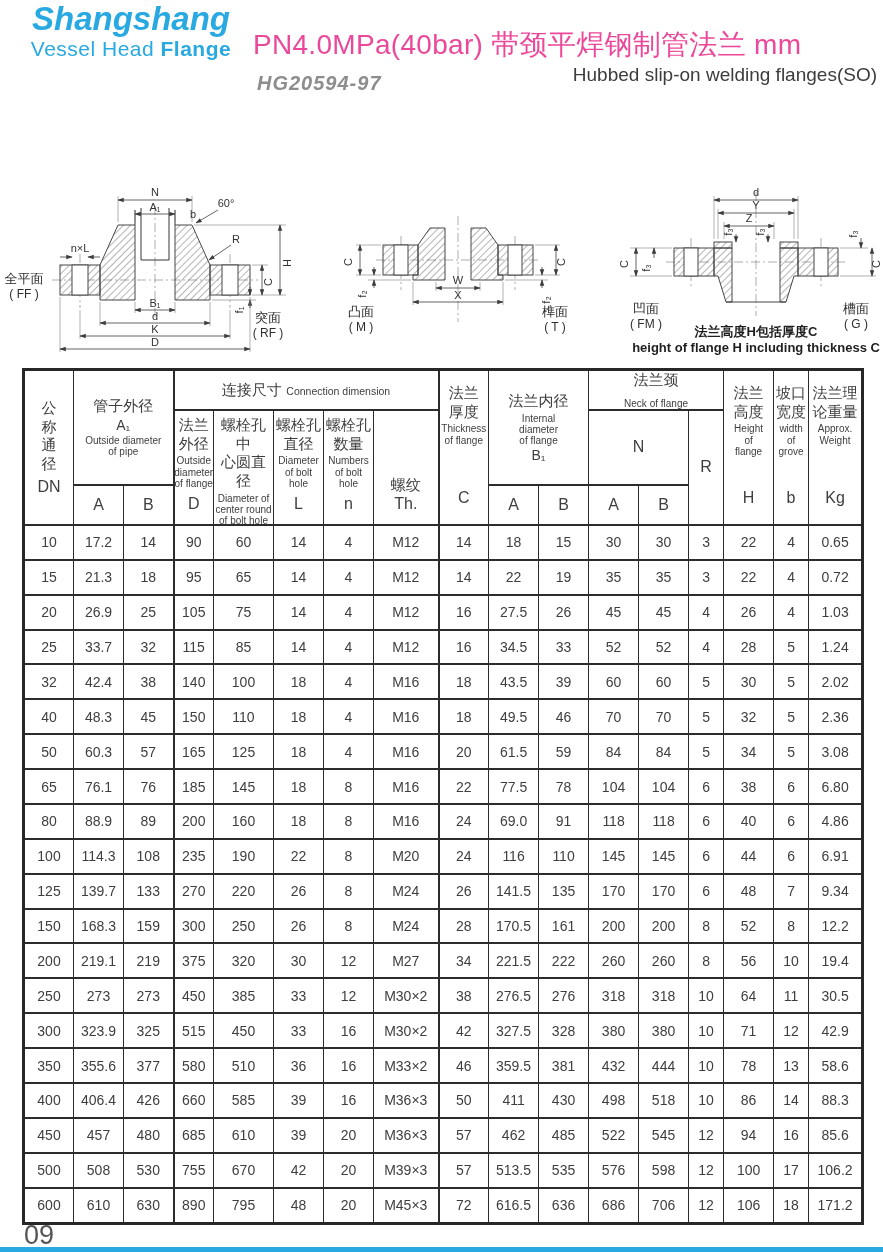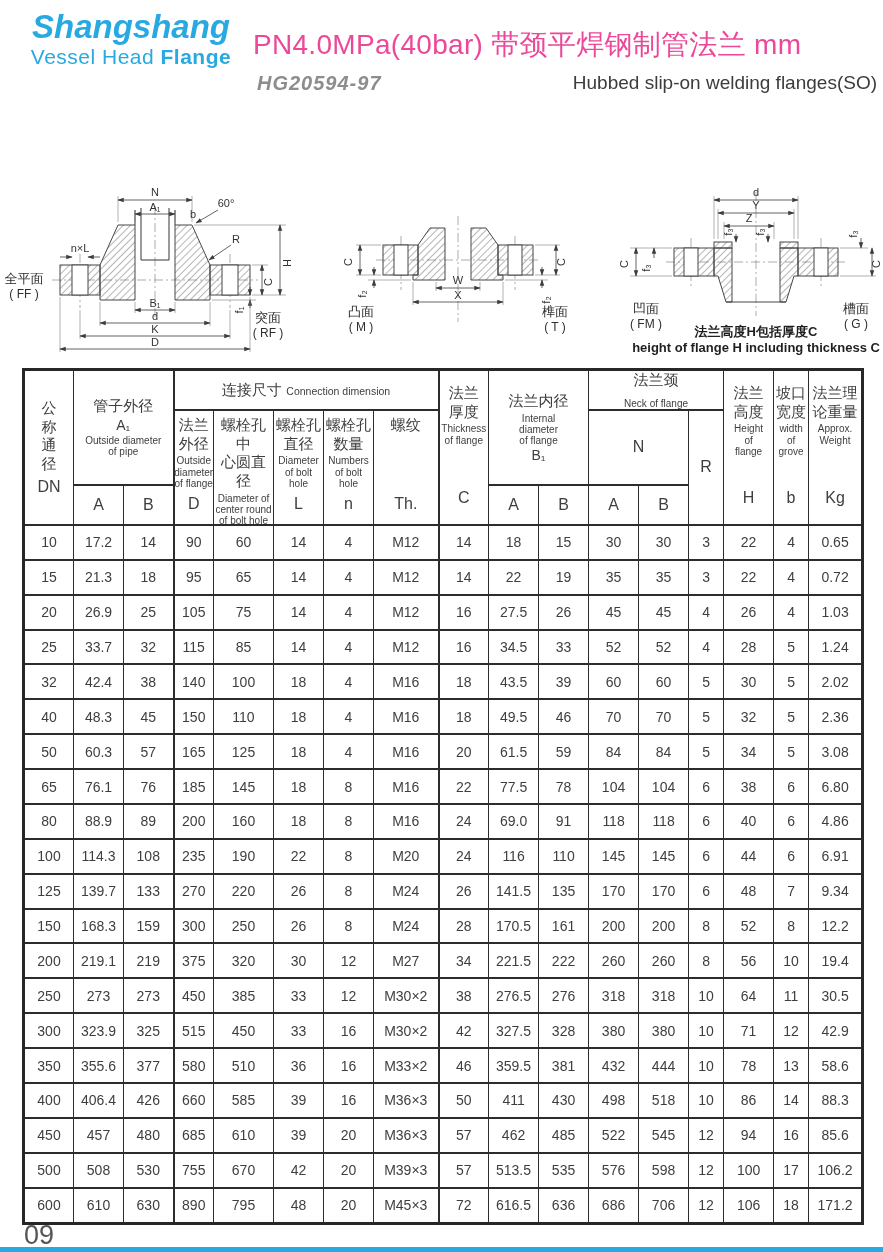--- a/index.html
+++ b/index.html
@@ -1,28 +1,28 @@
 <!DOCTYPE html>
 <html><head>
 <meta charset="utf-8">
 <style>
   html,body{margin:0;padding:0;background:#fff;}
   .page{position:relative;width:883px;height:1252px;background:#ffffff;overflow:hidden;
         font-family:"Liberation Sans","DejaVu Sans",sans-serif;color:#3d3d3d;}
 
   
-  .logo{position:absolute;left:28px;top:10px;width:206px;text-align:center;}
+  .logo{position:absolute;left:28px;top:2px;width:206px;text-align:center;}
   .logo-name{font-size:33px;font-weight:bold;font-style:italic;color:#29a9e1;line-height:1.05;}
   .logo-tag{font-size:21px;color:#29a9e1;line-height:1.1;letter-spacing:0.5px;}
   .logo-tag .bold{font-weight:bold;}
   .title{position:absolute;left:253px;top:26px;width:626px;font-size:28px;color:#ec4899;
          white-space:nowrap;letter-spacing:0.3px;}
   .standard{position:absolute;left:257px;top:72px;font-size:20px;font-weight:bold;
             font-style:italic;color:#8d8d8d;letter-spacing:1px;}
-  .subtitle{position:absolute;left:0;top:72px;width:877px;text-align:right;font-size:19px;color:#3c3c3c;}
+  .subtitle{position:absolute;left:0;top:64px;width:877px;text-align:right;font-size:19px;color:#3c3c3c;}
 
   
   .drawing{position:absolute;top:150px;}
   .drw1{left:0px;}  .drw2{left:318px;}  .drw3{left:606px;}
   svg .ol{fill:none;stroke:#474747;stroke-width:1.1;}
   svg .cl{stroke:#8a8a8a;stroke-width:0.7;stroke-dasharray:9 3 2 3;fill:none;}
   svg .dim{stroke:#3c3c3c;stroke-width:0.8;fill:none;}
   svg .ext{stroke:#7c7c7c;stroke-width:0.6;fill:none;}
   svg text{font-family:"Liberation Sans","DejaVu Sans",sans-serif;}
   svg .dm{font-size:11px;fill:#333;}
@@ -419,21 +419,21 @@
               <div class="hdr-cn">螺栓孔
 数量</div>
               <div class="hdr-en">Numbers
 of bolt
 hole</div>
             </div>
             <div class="hdr-letter">n</div>
           </div>
         </th>
         <th rowspan="2" class="gb">
-          <div class="vcell2" style="justify-content:space-between">
+          <div class="vcell2" style="justify-content:flex-end">
             <div class="hdr-cn">螺纹</div>
             <div class="hdr-letter">Th.</div>
           </div>
         </th>
         <th colspan="2">
           <span class="hdr-letter">N</span>
         </th>
         <th rowspan="2">
           <span class="hdr-letter">R</span>
         </th>

